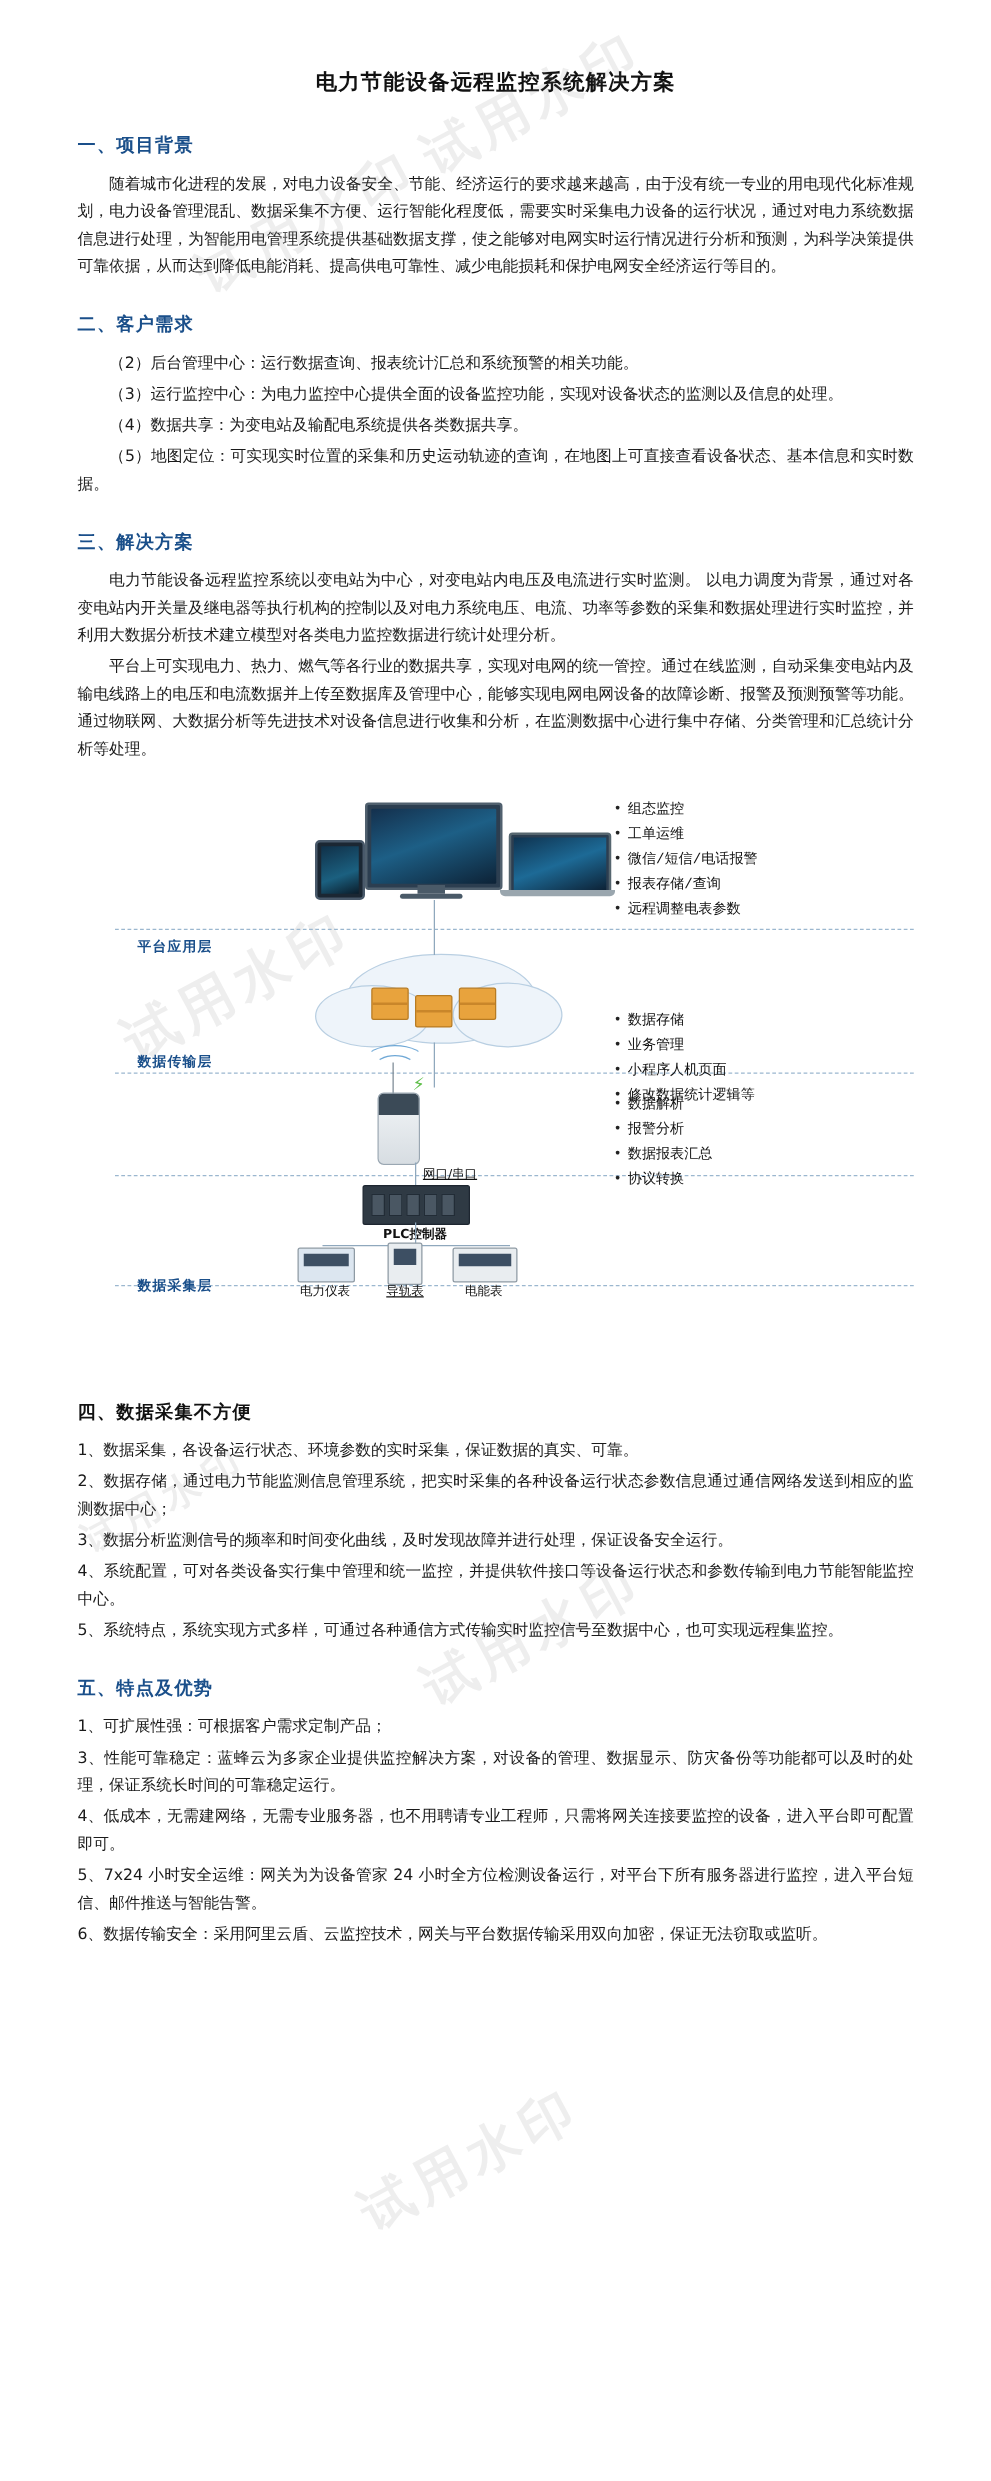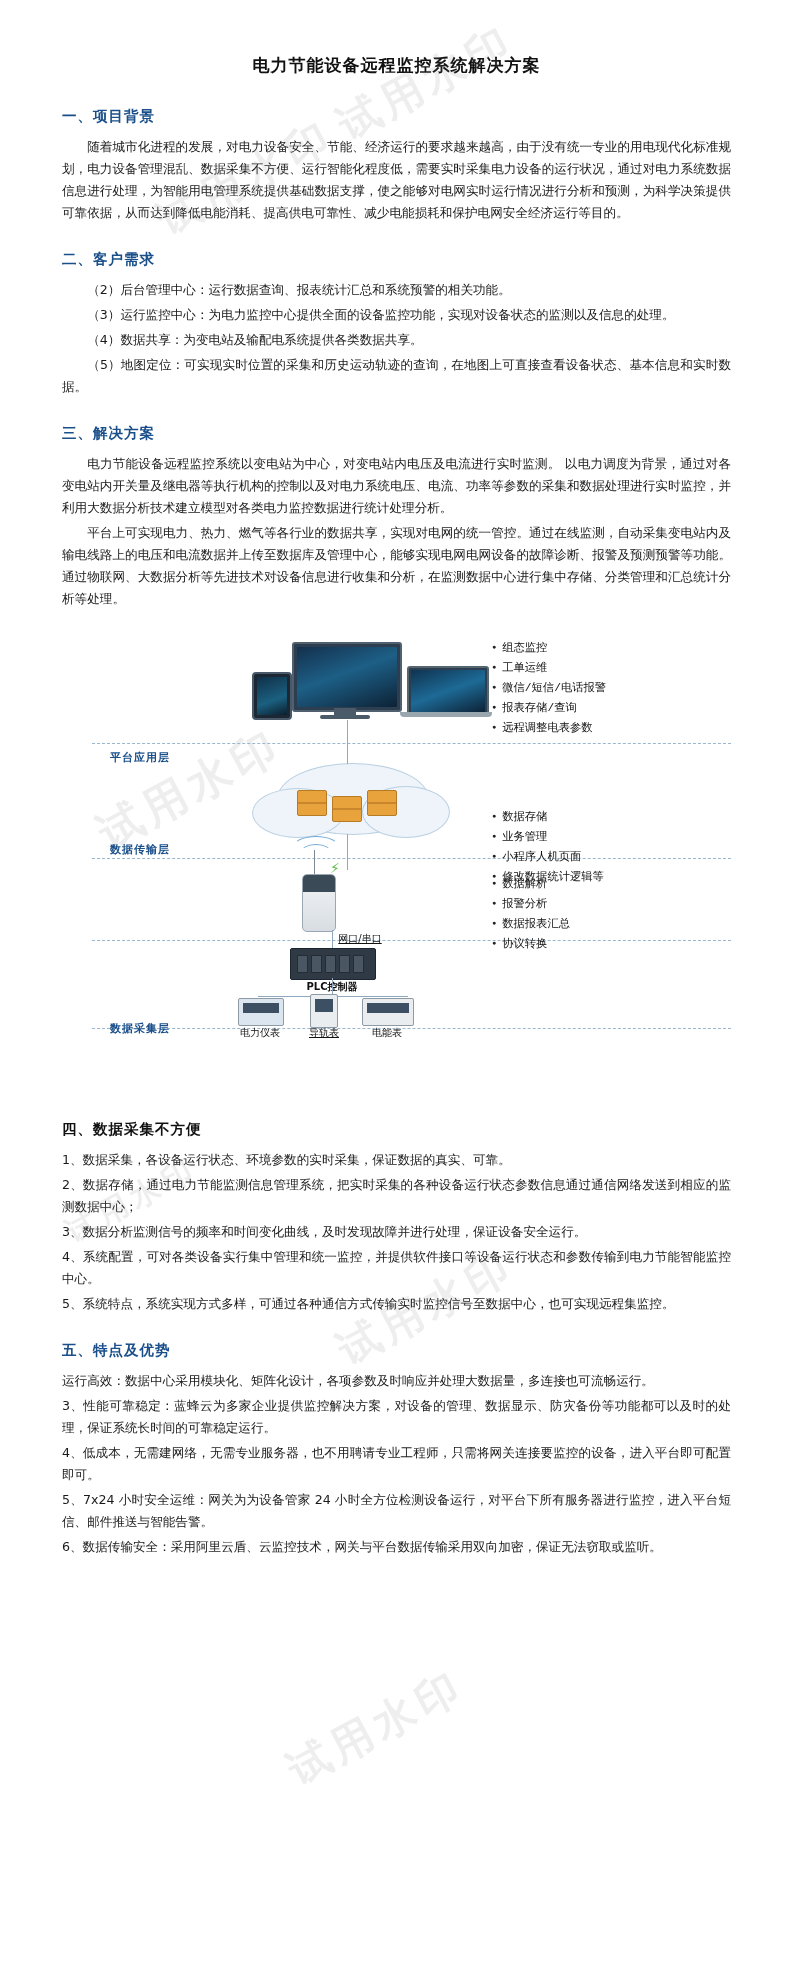--- a/index.html
+++ b/index.html
@@ -346,20 +346,20 @@
   <div class="blk">
     <p class="para">1、数据采集，各设备运行状态、环境参数的实时采集，保证数据的真实、可靠。</p>
     <p class="para">2、数据存储，通过电力节能监测信息管理系统，把实时采集的各种设备运行状态参数信息通过通信网络发送到相应的监测数据中心；</p>
     <p class="para">3、数据分析监测信号的频率和时间变化曲线，及时发现故障并进行处理，保证设备安全运行。</p>
     <p class="para">4、系统配置，可对各类设备实行集中管理和统一监控，并提供软件接口等设备运行状态和参数传输到电力节能智能监控中心。</p>
     <p class="para">5、系统特点，系统实现方式多样，可通过各种通信方式传输实时监控信号至数据中心，也可实现远程集监控。</p>
   </div>
 
   <h2 class="sec">五、特点及优势</h2>
   <div class="blk">
-    <p class="para">运行高效：数据中心采用模块化、矩阵化设计，各项参数及时响应并处理大数据量，多连接也可流畅运行。</p>
+    <p class="para">1、可扩展性强：可根据客户需求定制产品；</p>
     <p class="para">3、性能可靠稳定：蓝蜂云为多家企业提供监控解决方案，对设备的管理、数据显示、防灾备份等功能都可以及时的处理，保证系统长时间的可靠稳定运行。</p>
     <p class="para">4、低成本，无需建网络，无需专业服务器，也不用聘请专业工程师，只需将网关连接要监控的设备，进入平台即可配置即可。</p>
     <p class="para">5、7x24 小时安全运维：网关为为设备管家 24 小时全方位检测设备运行，对平台下所有服务器进行监控，进入平台短信、邮件推送与智能告警。</p>
     <p class="para">6、数据传输安全：采用阿里云盾、云监控技术，网关与平台数据传输采用双向加密，保证无法窃取或监听。</p>
   </div>
 
 </div>
 
 </body></html>

